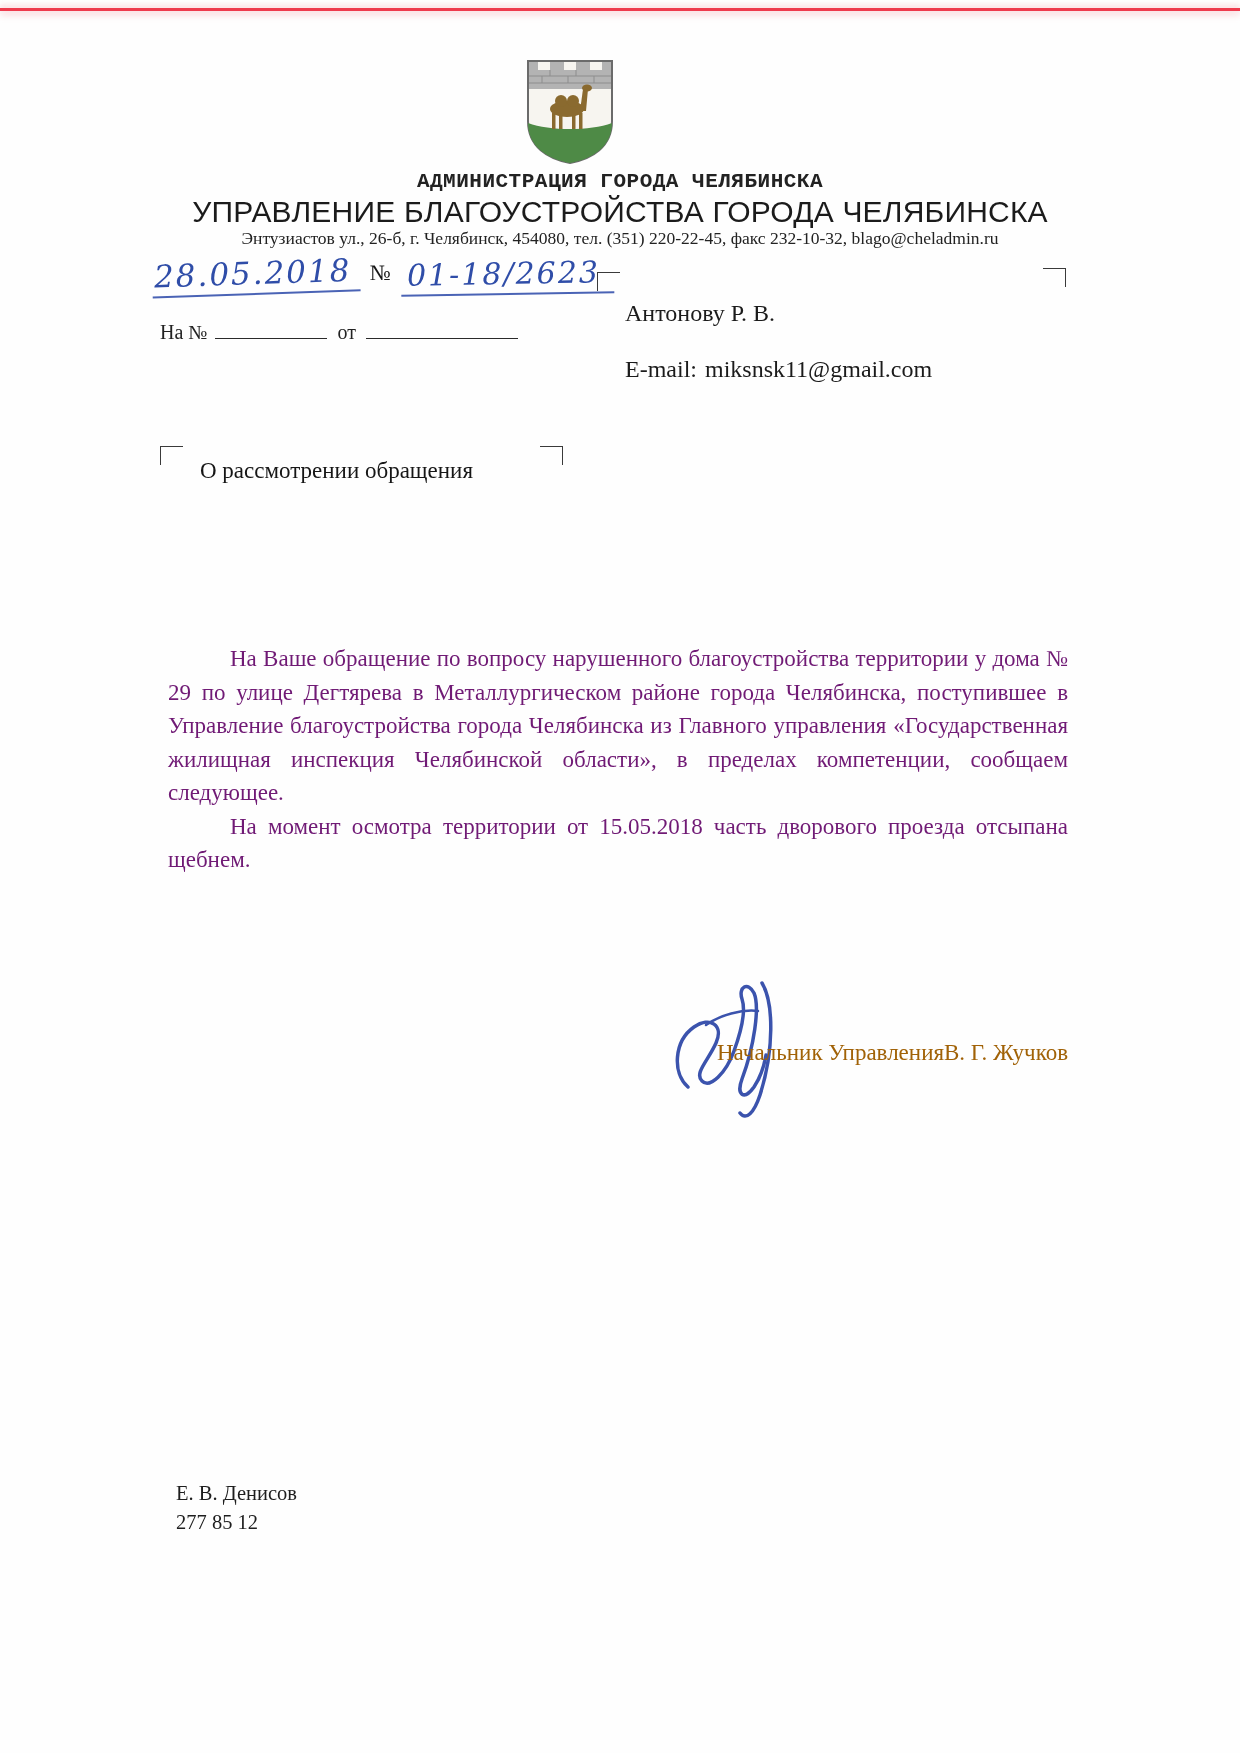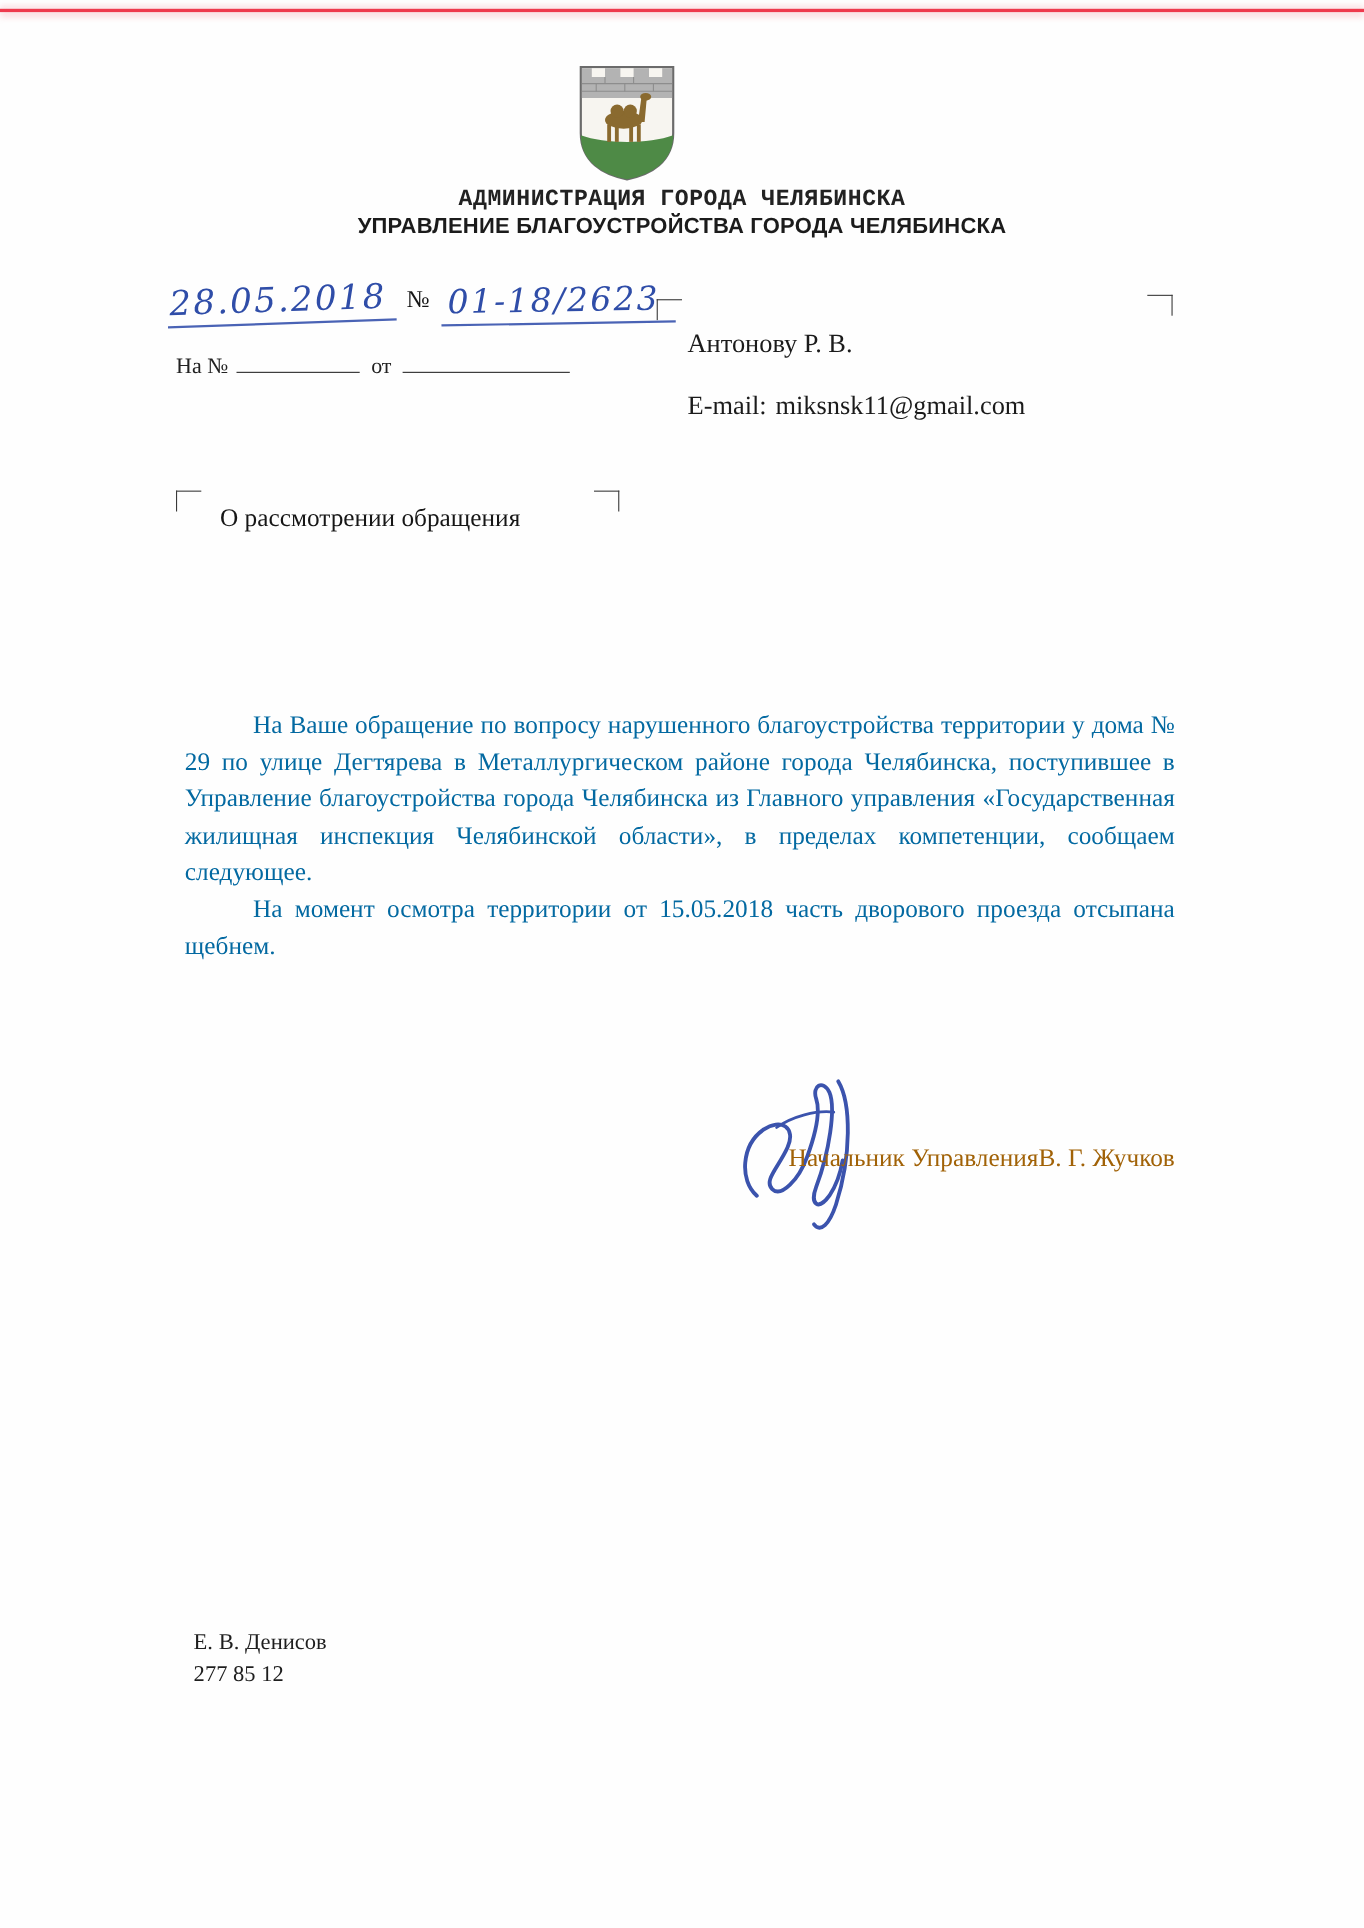--- a/index.html
+++ b/index.html
@@ -13,21 +13,21 @@
     overflow:hidden;
   }
   
   .scan-line{position:absolute;left:0;top:8px;width:100%;height:3px;background:#ee3a4d;box-shadow:0 3px 7px rgba(244,150,162,.65), 0 -3px 5px rgba(250,190,198,.5);}
   
   .crest{position:absolute;left:520px;top:55px;width:100px;height:112px;}
   
   .org1{position:absolute;left:0;top:170px;width:100%;text-align:center;
         font-family:Liberation Mono, monospace;font-weight:bold;font-size:21px;letter-spacing:.5px;color:#222;}
   .org2{position:absolute;left:0;top:195px;width:100%;text-align:center;
-        font-family:"Liberation Sans", sans-serif;font-weight:bold;font-size:20px;letter-spacing:.2px;color:#1b1b1b;}
+        font-family:"Liberation Sans", sans-serif;font-weight:normal;font-size:30px;letter-spacing:.2px;color:#1b1b1b;}
   .contact{position:absolute;left:0;top:228px;width:100%;text-align:center;font-size:17.5px;color:#222;}
   
   .ref-row{position:absolute;left:152px;top:255px;height:46px;white-space:nowrap;}
   .hw{font-family:"DejaVu Serif", serif;font-style:italic;color:#2f4da8;letter-spacing:2px;}
   .hw-date{display:inline-block;font-size:31px;transform:rotate(-2deg);border-bottom:2px solid #4a63b5;padding:0 8px 2px 2px;}
   .no-sign{font-size:22px;color:#161616;margin:0 6px;vertical-align:4px;}
   .hw-num{display:inline-block;font-size:30px;transform:rotate(-1deg);border-bottom:2px solid #4a63b5;padding:0 14px 2px 6px;}
   .reply-row{position:absolute;left:160px;top:320px;font-size:20px;color:#222;white-space:nowrap;}
   .blank{display:inline-block;border-bottom:1.5px solid #2a2a2a;height:18px;vertical-align:baseline;}
   .blank1{width:112px;margin:0 10px 0 8px;}
@@ -41,21 +41,21 @@
   .cm-sub-l{left:160px;top:446px;}
   .cm-sub-r{left:540px;top:446px;}
   
   .recipient-name{position:absolute;left:625px;top:300px;font-size:24px;color:#1b1b1b;}
   .recipient-email{position:absolute;left:625px;top:356px;font-size:24px;color:#1b1b1b;}
   .recipient-email .lbl{margin-right:8px;}
   
   .subject{position:absolute;left:200px;top:458px;font-size:23px;color:#161616;}
   
   .salutation{position:absolute;left:168px;top:600px;width:900px;text-align:center;font-size:23px;color:#161616;}
-  .body-text{position:absolute;left:168px;top:642px;width:900px;font-size:23px;line-height:33.5px;color:#0369a1;}
+  .body-text{position:absolute;left:168px;top:642px;width:900px;font-size:23px;line-height:33.5px;color:#701a75;}
   .body-text p{margin:0;text-align:justify;text-indent:62px;}
   
   .sig-row{position:absolute;left:172px;top:1040px;width:896px;font-size:23px;color:#a16207;display:flex;justify-content:flex-end;}
   .sig-scribble{position:absolute;left:650px;top:955px;width:180px;height:190px;}
   
   .footer-name{position:absolute;left:176px;top:1482px;font-size:20.5px;color:#1e1e1e;}
   .footer-phone{position:absolute;left:176px;top:1511px;font-size:20.5px;color:#1e1e1e;}
 </style>
 </head>
 <body>
@@ -88,20 +88,21 @@
         <circle cx="41" cy="46" r="6"></circle>
         <circle cx="53" cy="46" r="6"></circle>
         <path d="M60 56 L63 34 L68 34 L66 56 Z"></path>
         <ellipse cx="67" cy="33" rx="5" ry="3.5"></ellipse>
       </g>
     </svg>
   </div>
 
   <div class="org1">АДМИНИСТРАЦИЯ ГОРОДА ЧЕЛЯБИНСКА</div>
   <div class="org2">УПРАВЛЕНИЕ БЛАГОУСТРОЙСТВА ГОРОДА ЧЕЛЯБИНСКА</div>
+  <div class="contact">Энтузиастов ул., 26-б, г. Челябинск, 454080, тел. (351) 220-22-45, факс 232-10-32, blago@cheladmin.ru</div>
 
   <div class="ref-row">
     <span class="hw hw-date">28.05.2018</span>
     <span class="no-sign">№</span>
     <span class="hw hw-num">01-18/2623</span>
   </div>
 
   <div class="reply-row">
     <span>На №</span><span class="blank blank1"></span><span>от</span><span class="blank blank2"></span>
   </div>

